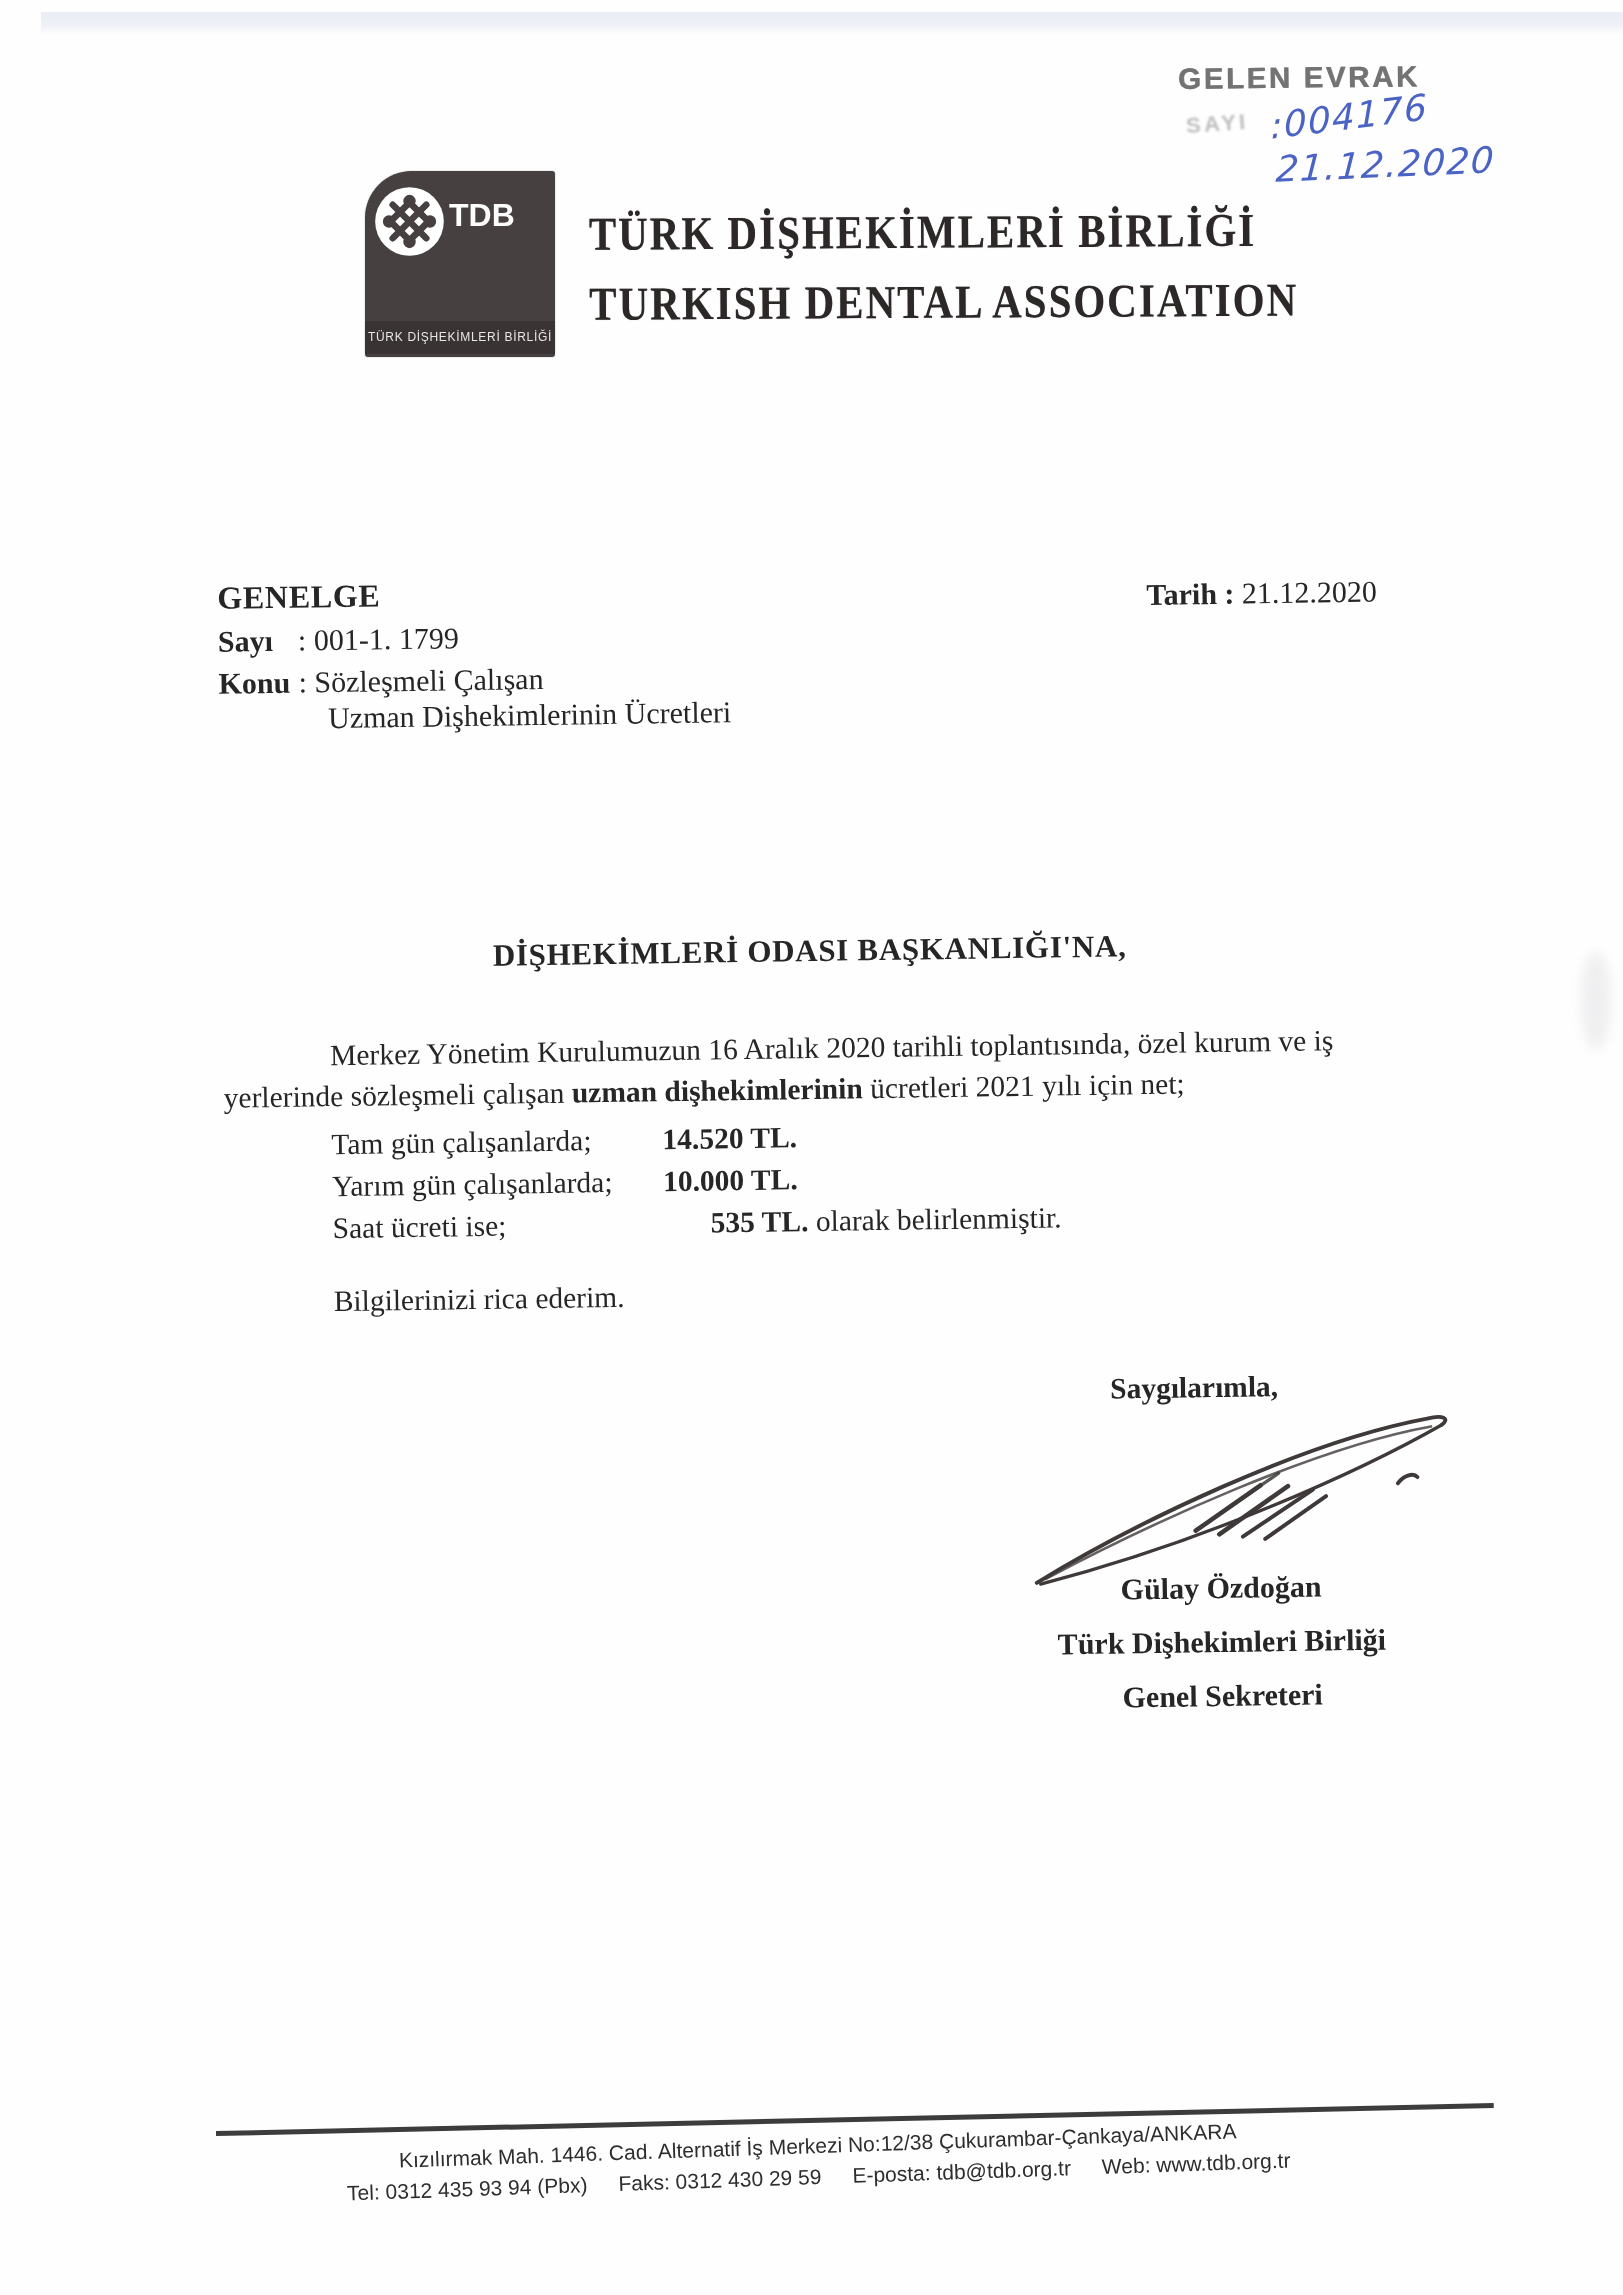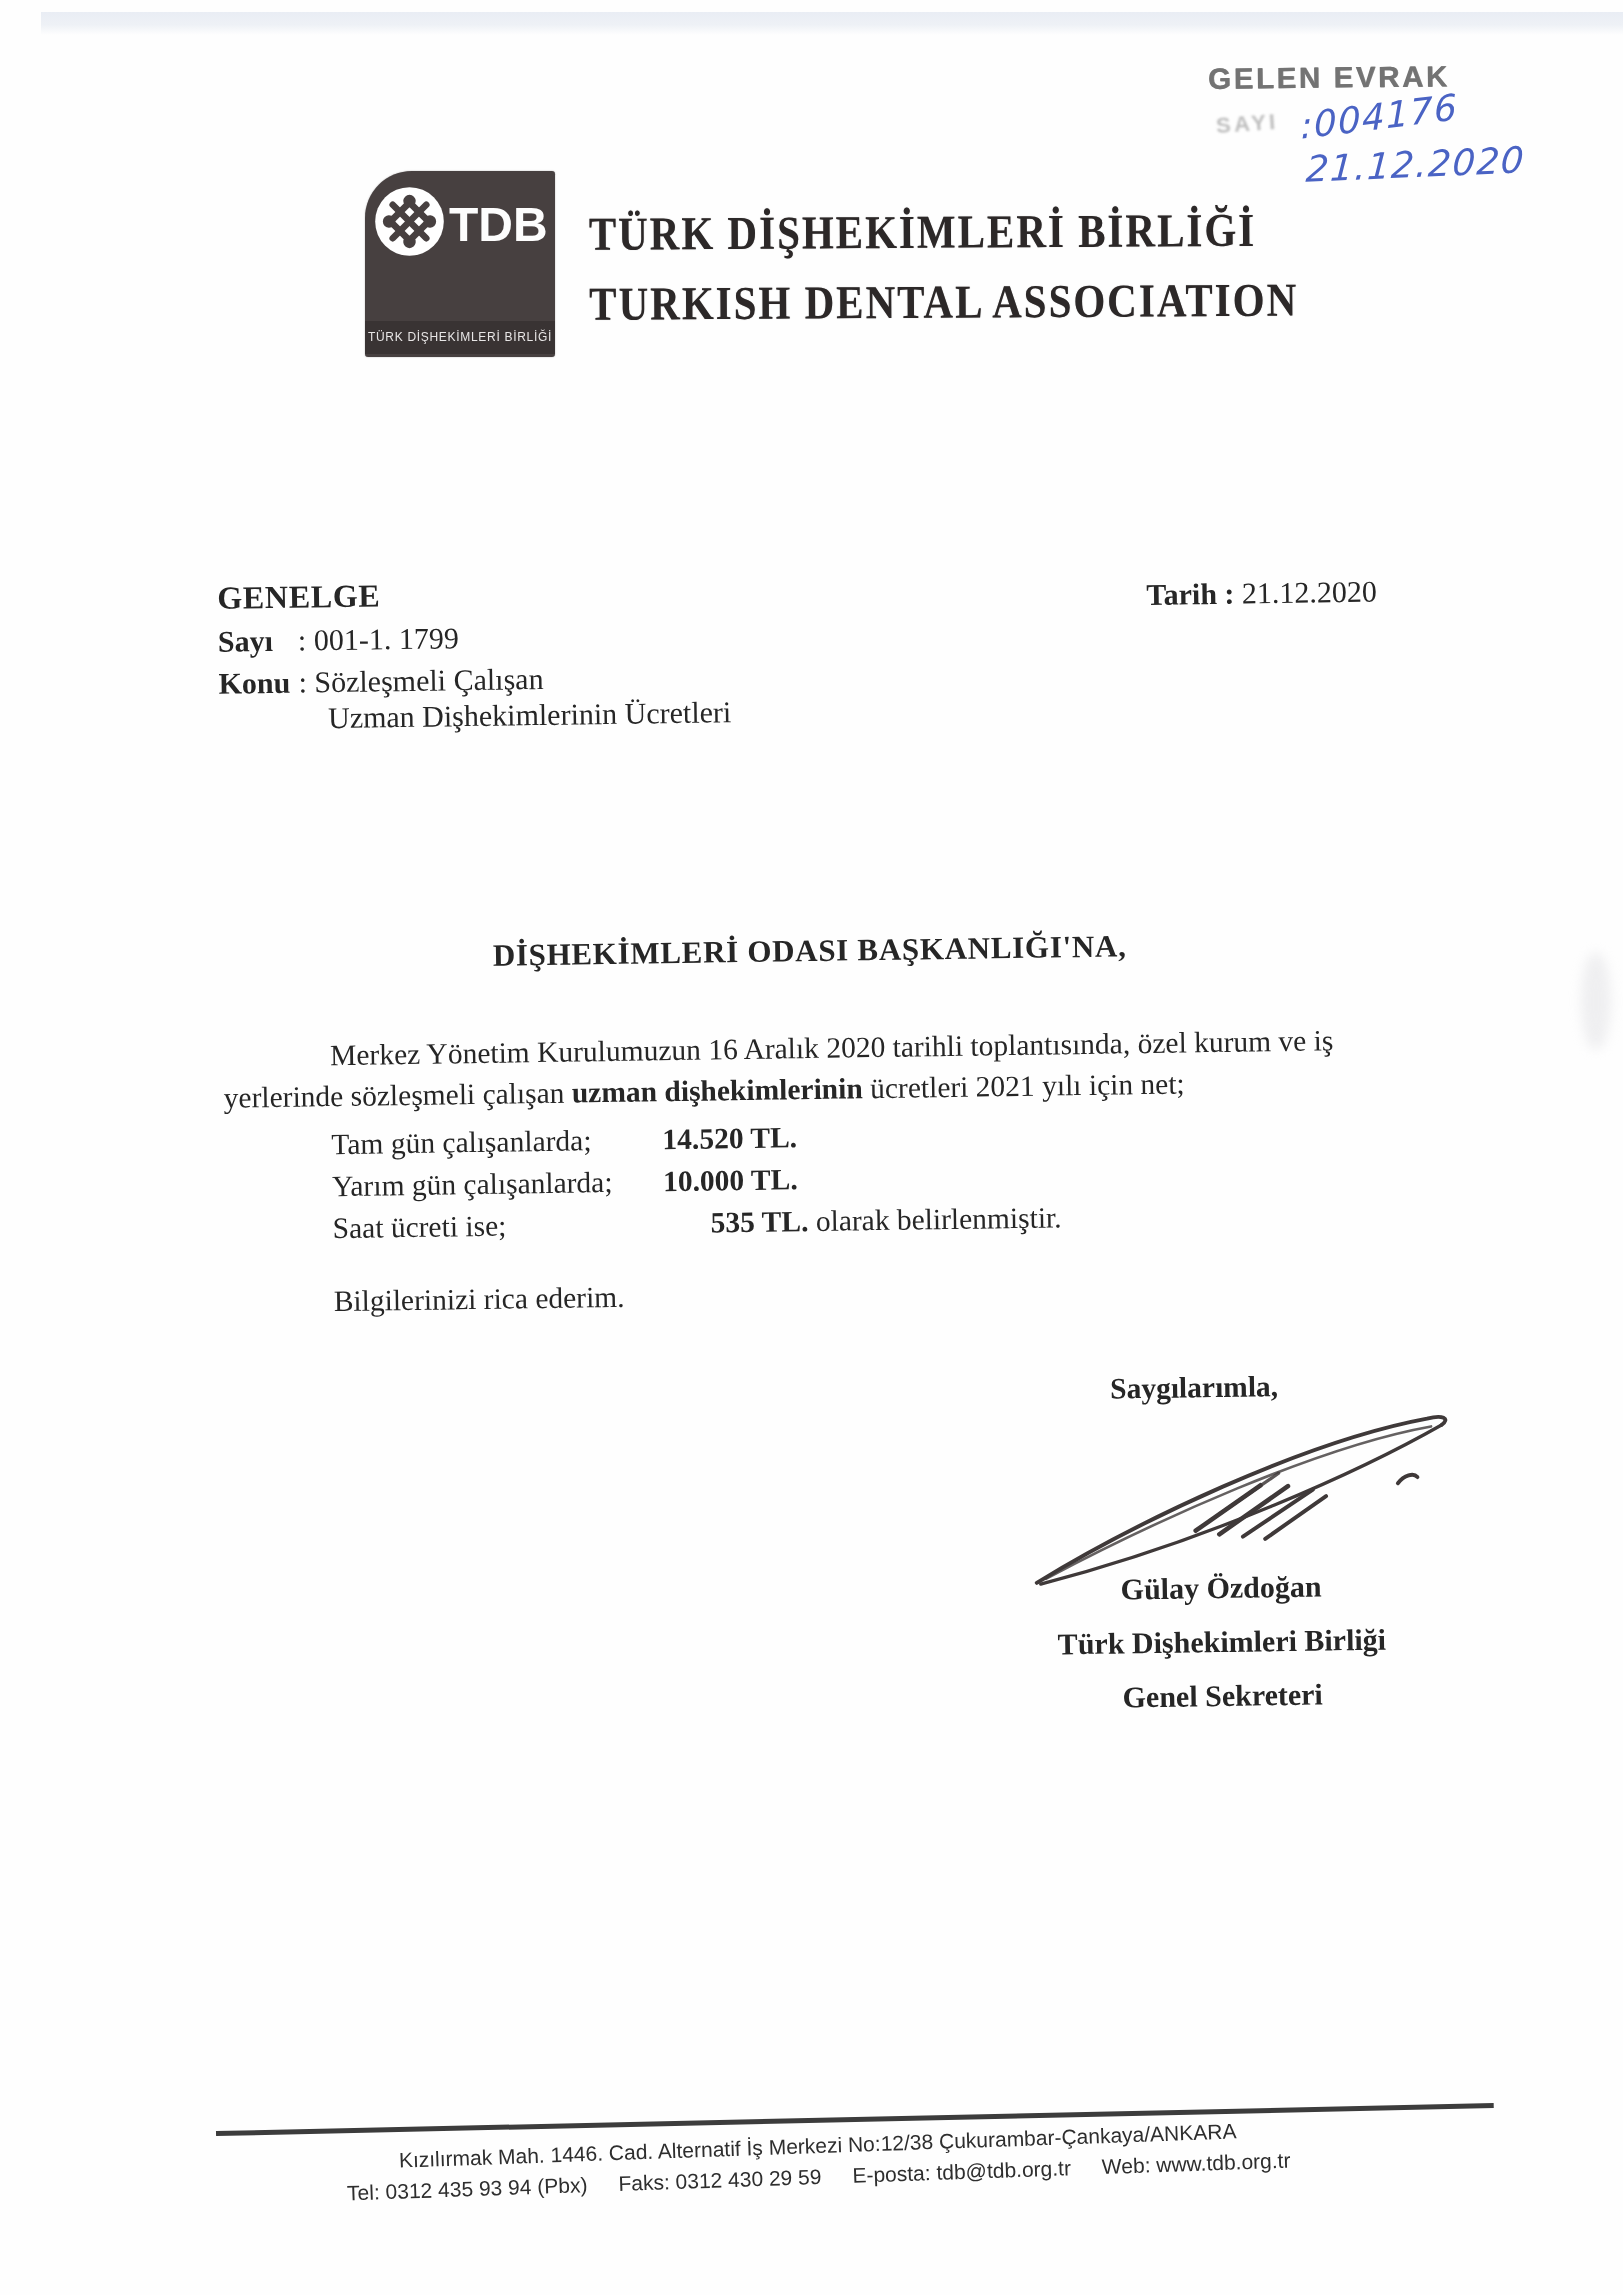--- a/index.html
+++ b/index.html
@@ -7,41 +7,41 @@
        font-family:"Liberation Serif", serif;color:#262626;}
   .page{position:absolute;inset:0;background:#fefefe;}
 
   
   .scan-band{position:absolute;left:41px;top:11.8px;right:0;height:23.6px;
     background:linear-gradient(180deg,#e9edf4 0%,#eef1f6 55%,rgba(255,255,255,0) 100%);}
   .edge-smudge{position:absolute;left:1581px;top:952px;width:30px;height:98px;
     background:#e3e3e6;border-radius:50%;filter:blur(5.9px);opacity:.55;}
 
   
-  .stamp{position:absolute;left:1208px;top:60px;width:367px;}
+  .stamp{position:absolute;left:1178px;top:60px;width:367px;}
   .stamp-title{font-family:"Liberation Sans",sans-serif;font-weight:bold;font-size:29.5px;
     letter-spacing:2.6px;color:#686868;transform:rotate(-.6deg);
     text-shadow:0.7px 0 0 #7a7a7a;opacity:.92;}
   .stamp-label{position:absolute;left:7.9px;top:51px;font-family:"Liberation Sans",sans-serif;
     font-weight:bold;font-size:22px;color:#a9a9a9;letter-spacing:3.3px;
     filter:blur(0.9px);opacity:.75;transform:rotate(-4deg);}
   .hand{font-family:"DejaVu Sans",sans-serif;font-style:italic;color:#4a63c4;
     letter-spacing:1.3px;}
   .hand-number{position:absolute;left:92px;top:36px;font-size:36px;
     transform:rotate(-7deg) skewX(-6deg);}
   .hand-date{position:absolute;left:98px;top:84px;font-size:36px;
     transform:rotate(-2.5deg) skewX(-6deg);}
 
   
   .logo{position:absolute;left:365px;top:171px;width:190px;height:186px;
     background:#474040;border-radius:47px 3.3px 3.3px 3.3px;
     box-shadow:0 0 1.3px rgba(70,64,64,.6);}
   .logo-circle{position:absolute;left:7.9px;top:14.4px;width:73px;height:73px;}
   .logo-abbr{position:absolute;left:84px;top:26px;width:98px;
-    font-family:"Liberation Sans",sans-serif;font-weight:bold;font-size:48px;
+    font-family:"Liberation Sans",sans-serif;font-weight:bold;font-size:32px;
     color:#fdfdfd;letter-spacing:0;}
   .logo-strip{position:absolute;left:0;bottom:3.3px;width:100%;height:33px;
     background:#393333;display:flex;align-items:center;justify-content:center;}
   .logo-strip span{font-family:"Liberation Sans",sans-serif;font-size:12px;
     color:#e8e6e6;letter-spacing:0.7px;white-space:nowrap;}
 
   
   .head-titles{position:absolute;left:589px;top:204px;transform:rotate(-.35deg);}
   .head-line{font-weight:bold;font-size:41px;letter-spacing:2px;color:#2c2828;
     transform:scaleY(1.15);transform-origin:left top;white-space:nowrap;

